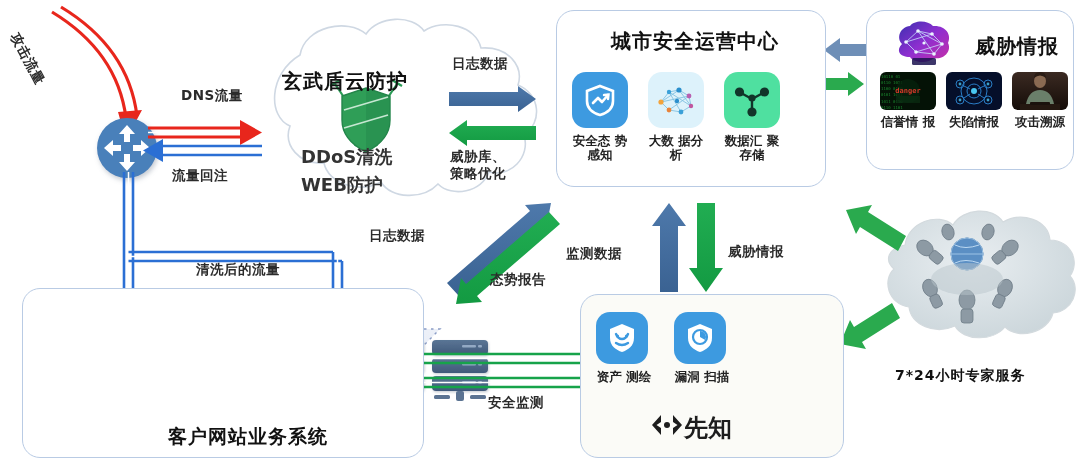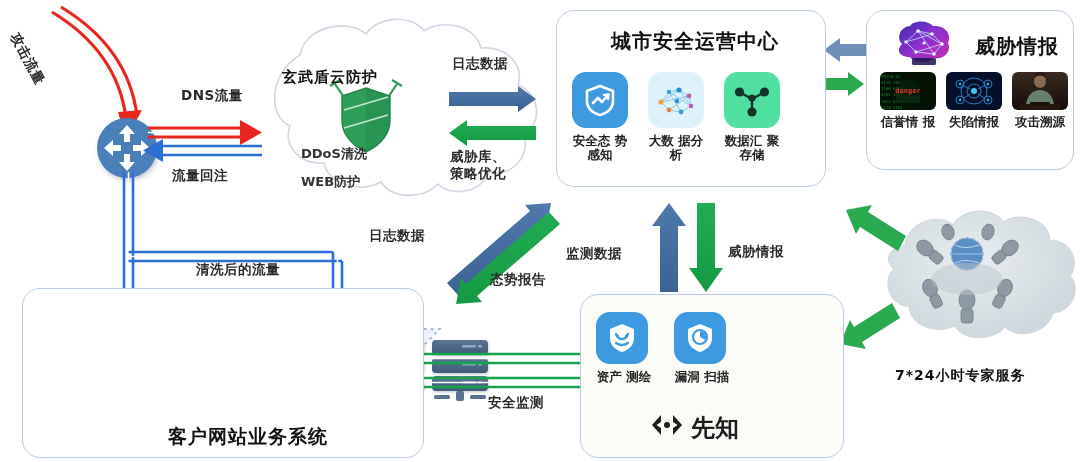--- a/index.html
+++ b/index.html
@@ -13,24 +13,24 @@
   .panel.tint{background:#fbfbf7;}
   .ptitle{position:absolute;font-size:19px;font-weight:800;color:#111;white-space:nowrap;letter-spacing:1px;}
   .icoRow{position:absolute;display:flex;}
   .icoCell{display:flex;flex-direction:column;align-items:flex-start;}
   .ico{border-radius:14px;display:flex;align-items:center;justify-content:center;}
   .icoCap{margin-top:6px;font-size:12.5px;font-weight:700;color:#222;text-align:center;
           line-height:1.15;width:56px;}
   .icoCap.wide{width:62px;}
   .tiCap{margin-top:5px;font-size:12.5px;font-weight:700;color:#222;text-align:center;line-height:1.15;width:56px;}
   .tiImg{width:56px;height:38px;border-radius:6px;overflow:hidden;position:relative;}
-  .bigtitle{position:absolute;font-size:15px;font-weight:800;color:#111;white-space:nowrap;letter-spacing:1px;}
-  .cloudtxt{position:absolute;font-size:13px;font-weight:600;color:#333;text-align:center;
+  .bigtitle{position:absolute;font-size:20px;font-weight:800;color:#111;white-space:nowrap;letter-spacing:1px;}
+  .cloudtxt{position:absolute;font-size:18px;font-weight:600;color:#333;text-align:center;
             line-height:1.35;white-space:nowrap;}
-  .xzlogo{position:absolute;display:flex;align-items:center;gap:7px;font-size:24px;font-weight:800;color:#1d1d1d;}
+  .xzlogo{position:absolute;display:flex;align-items:center;font-size:24px;font-weight:800;color:#1d1d1d;}
 </style>
 </head>
 <body>
 
 <div class="stage">
 
   <svg class="layer" viewBox="0 0 1080 462">
     <defs>
       <linearGradient id="gBlueArrow" x1="0" y1="0" x2="0" y2="1">
         <stop offset="0" stop-color="#4e79ab"></stop>

